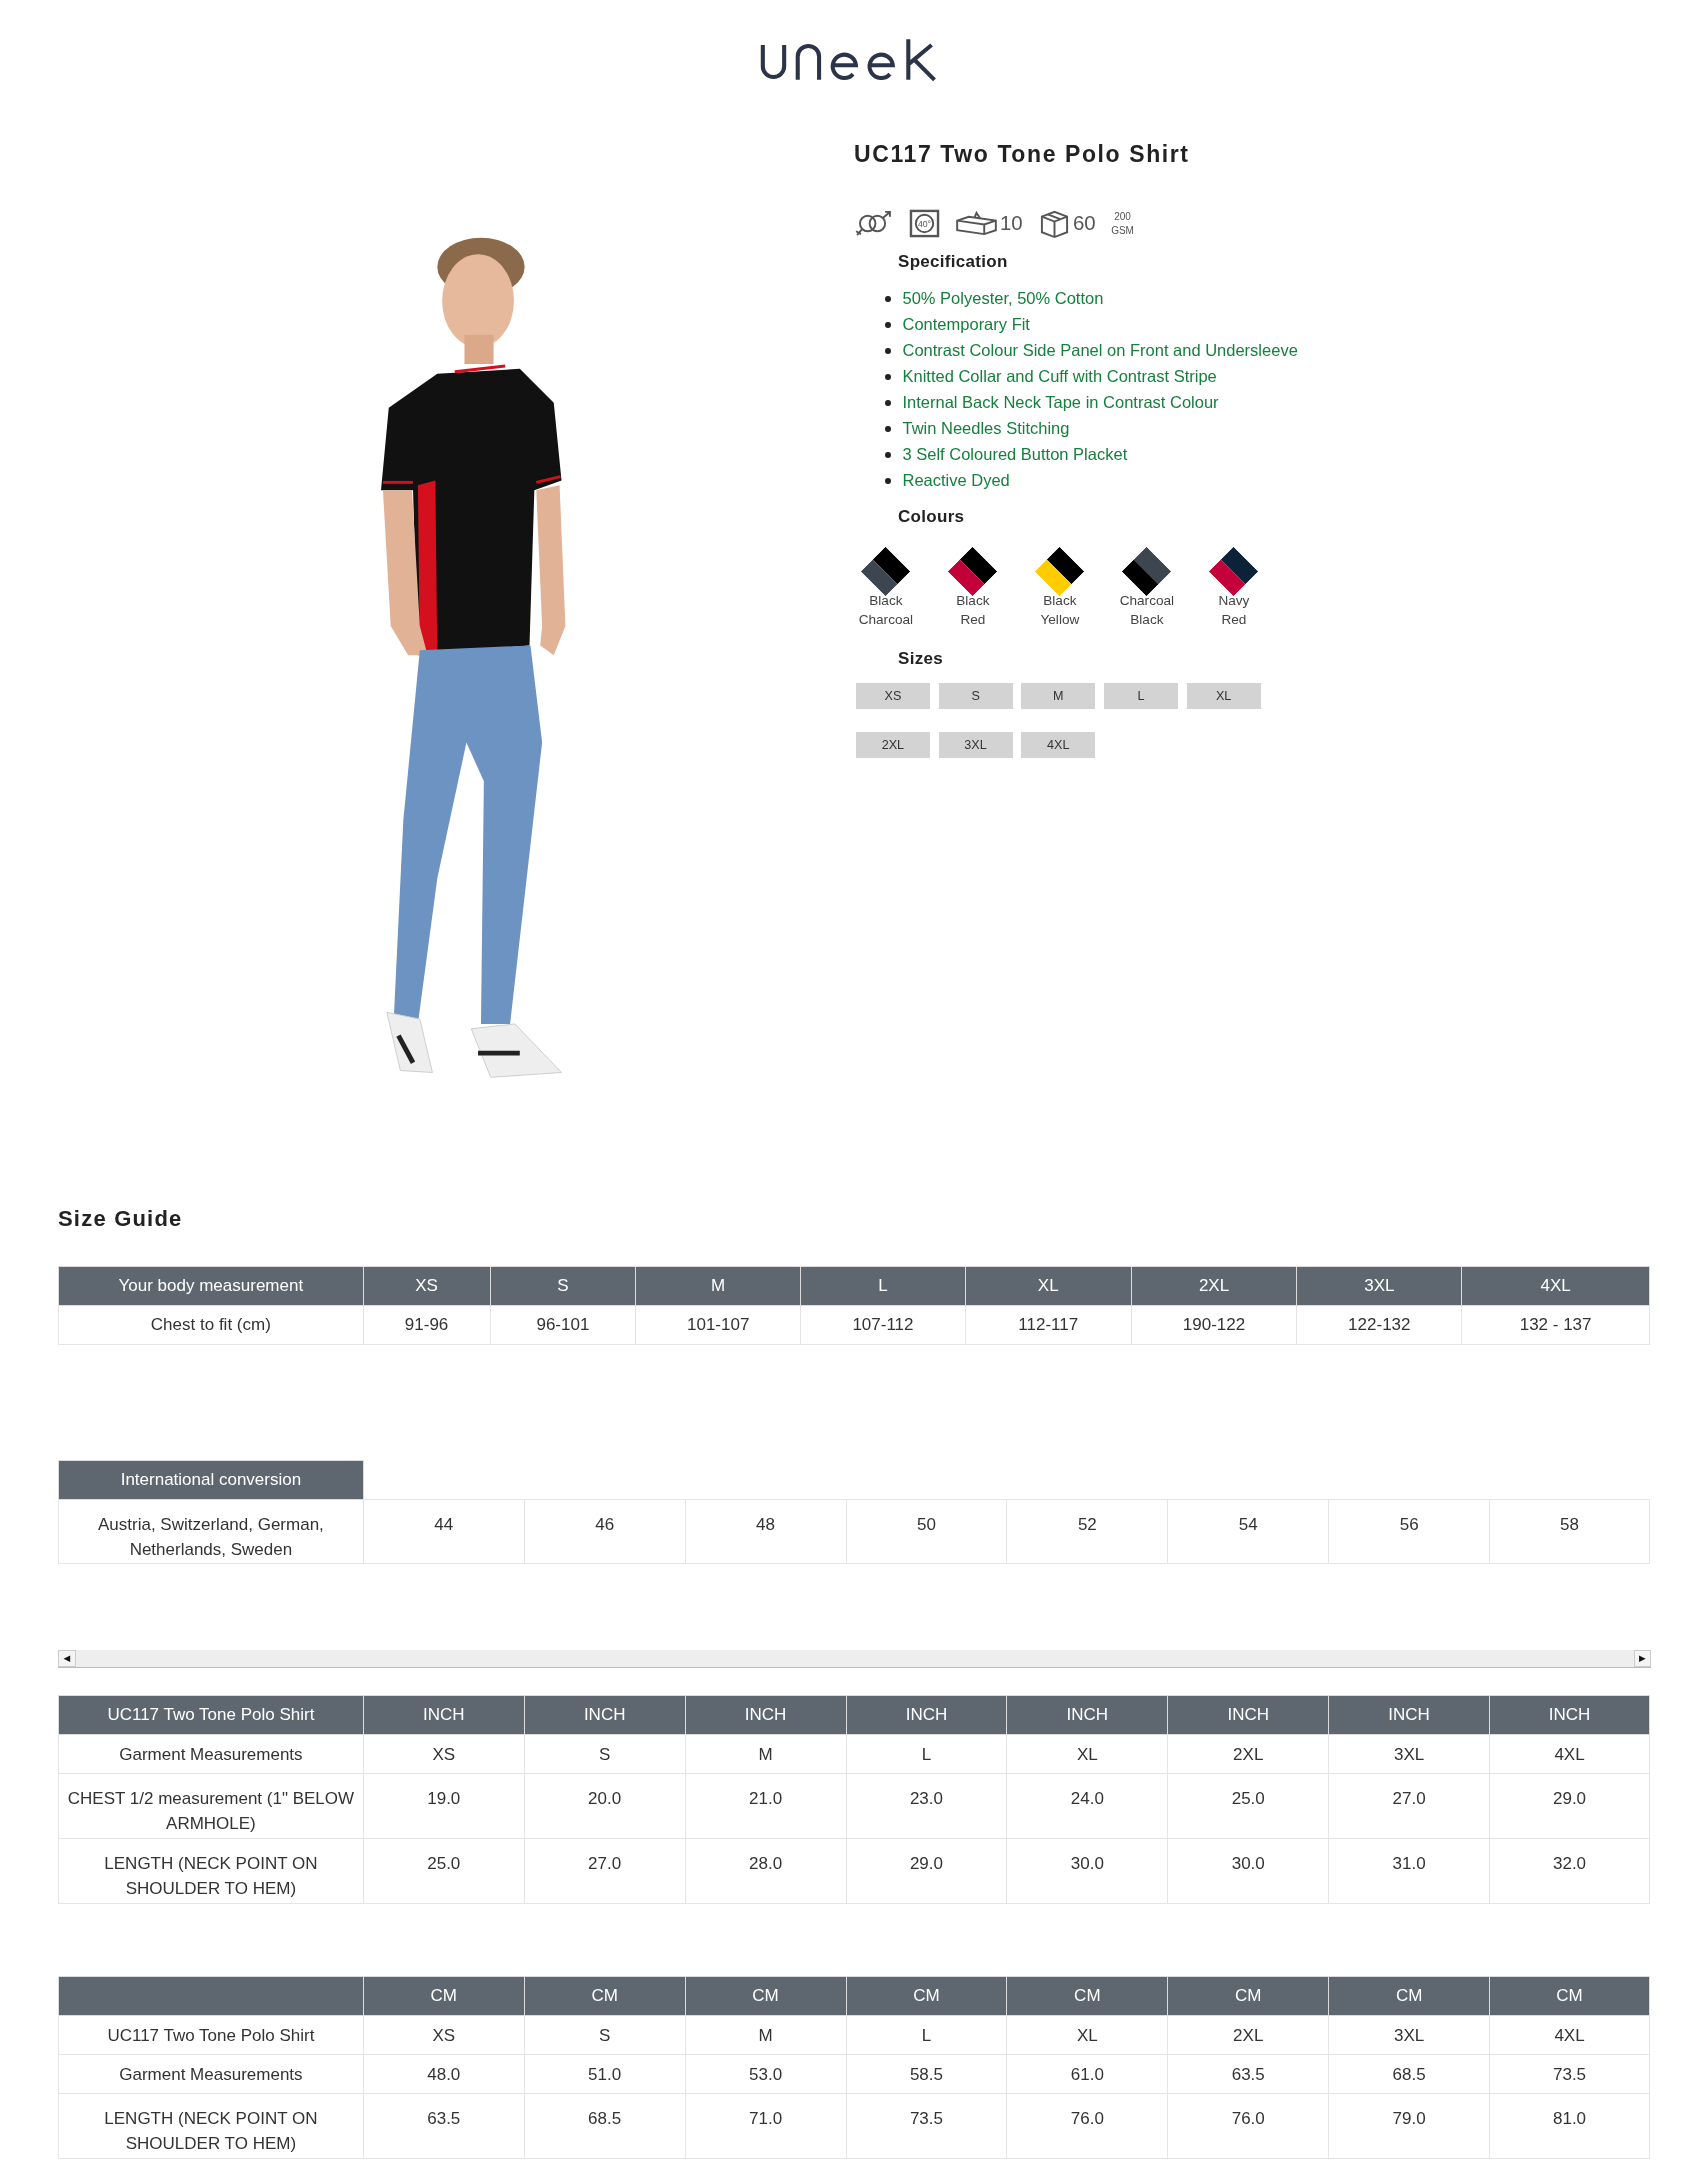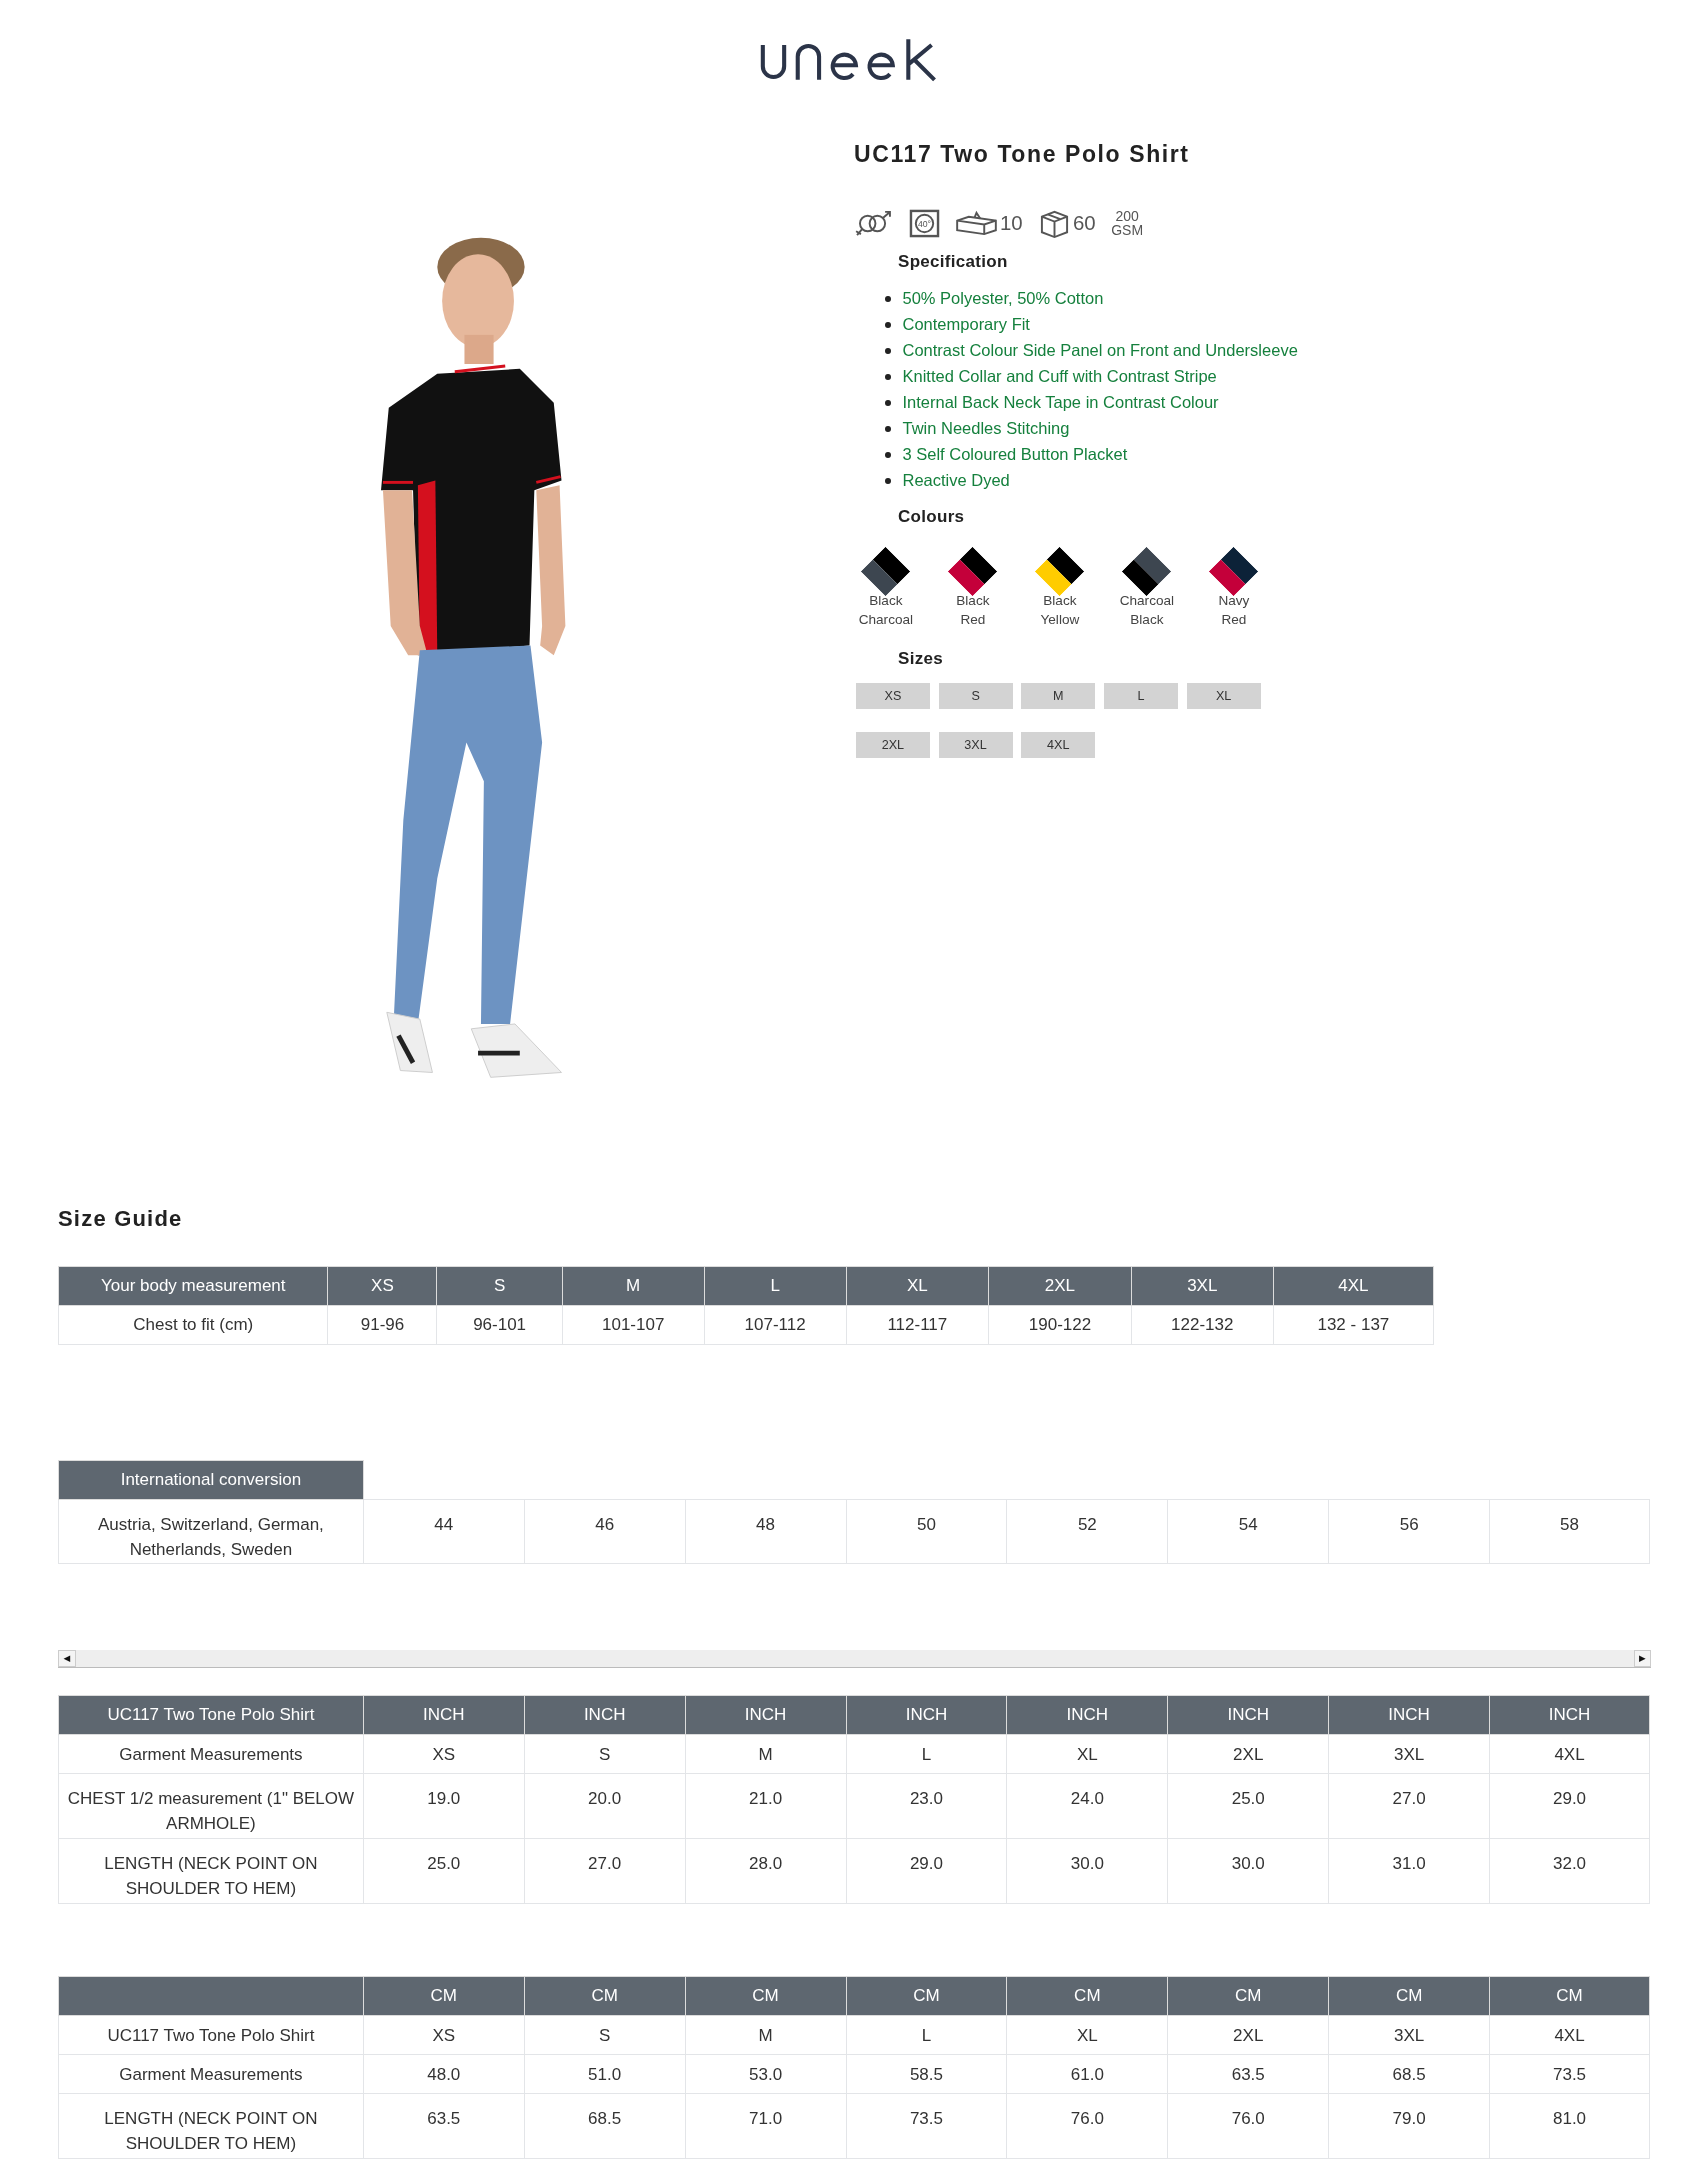--- a/index.html
+++ b/index.html
@@ -9,21 +9,21 @@
   .logo { position: absolute; left: 757px; top: 35px; width: 194px; height: 49px; }
   .logo svg { width: 194px; height: 49px; }
 
   .photo { position: absolute; left: 311px; top: 199px; width: 272px; height: 922px; }
 
   .product { position: absolute; left: 854px; top: 141px; width: 505px; }
   .product-title { font-size: 23px; font-weight: bold; letter-spacing: 1.6px; color: #222; }
   .spec-icons { display: flex; align-items: center; gap: 15.5px; margin-top: 39px; height: 33px; }
   .spec-icon { display: flex; align-items: center; gap: 1.9px; color: #555; font-size: 20.4px; }
   .spec-icon svg { stroke: #555; fill: none; stroke-width: 2; }
-  .gsm { font-size: 14px; line-height: 13.6px; color: #555; text-align: center; }
+  .gsm { font-size: 10px; line-height: 13.6px; color: #555; text-align: center; }
 
   h3.section { font-size: 17px; font-weight: bold; color: #222; margin-top: 11.6px; letter-spacing: 0.3px; margin-left: 44px; }
   ul.spec { list-style: none; margin-top: 13.6px; margin-left: 31px; }
   ul.spec li { font-size: 16.5px; line-height: 26px; color: #15803d; position: relative; padding-left: 17.5px; }
   ul.spec li::before { content: ""; position: absolute; left: 0; top: 10.7px; width: 5.8px; height: 5.8px; background: #222; border-radius: 50%; }
 
   .colours { display: flex; gap: 27px; margin-top: 21.3px; margin-left: 1.9px; }
   .colour { width: 60px; text-align: center; }
   .swatch { width: 35px; height: 35px; margin: 5.8px auto 0; transform: rotate(45deg); overflow: hidden; position: relative; }
   .swatch .a { position: absolute; left: 0; top: 0; width: 100%; height: 50%; }
@@ -32,21 +32,21 @@
 
   .sizes { display: grid; grid-template-columns: repeat(5, 74px); column-gap: 8.7px; row-gap: 23px; margin-top: 13.6px; margin-left: 1.9px; }
   .size-chip { height: 26px; background: #d3d3d3; font-size: 12.6px; color: #333; display: flex; align-items: center; justify-content: center; }
 
   .size-guide-title { position: absolute; left: 58px; top: 1206px; font-size: 22px; font-weight: bold; letter-spacing: 1.2px; color: #222; }
 
   table { position: absolute; border-collapse: collapse; font-size: 17px; color: #333; }
   td, th { text-align: center; font-weight: normal; border: 1.9px solid #e3e5e8; }
   th { background: #5e6770; color: #fff; border-color: #dcdcdc; }
 
-  #t1 { left: 58px; top: 1266px; width: 1376px; }
+  #t1 { left: 58px; top: 1266px; width: 1592px; }
   #t1 th, #t1 td { height: 39px; }
 
   #t2 { left: 58px; top: 1460px; width: 1592px; }
   #t2 th { height: 39px; }
   #t2 td.blank { border: none; border-bottom: 1.9px solid #e3e5e8; background: #fff; }
   #t2 td { vertical-align: top; padding-top: 13.6px; }
   #t2 tr.r1 td { height: 64px; line-height: 25px; padding-top: 11.6px; }
   #t2 tr.r2 td { height: 39px; padding-top: 8.7px; }
 
   .hscroll { position: absolute; left: 58px; top: 1650px; width: 1593px; height: 18.4px; background: #eee; border-bottom: 1.9px solid #bbb; }

